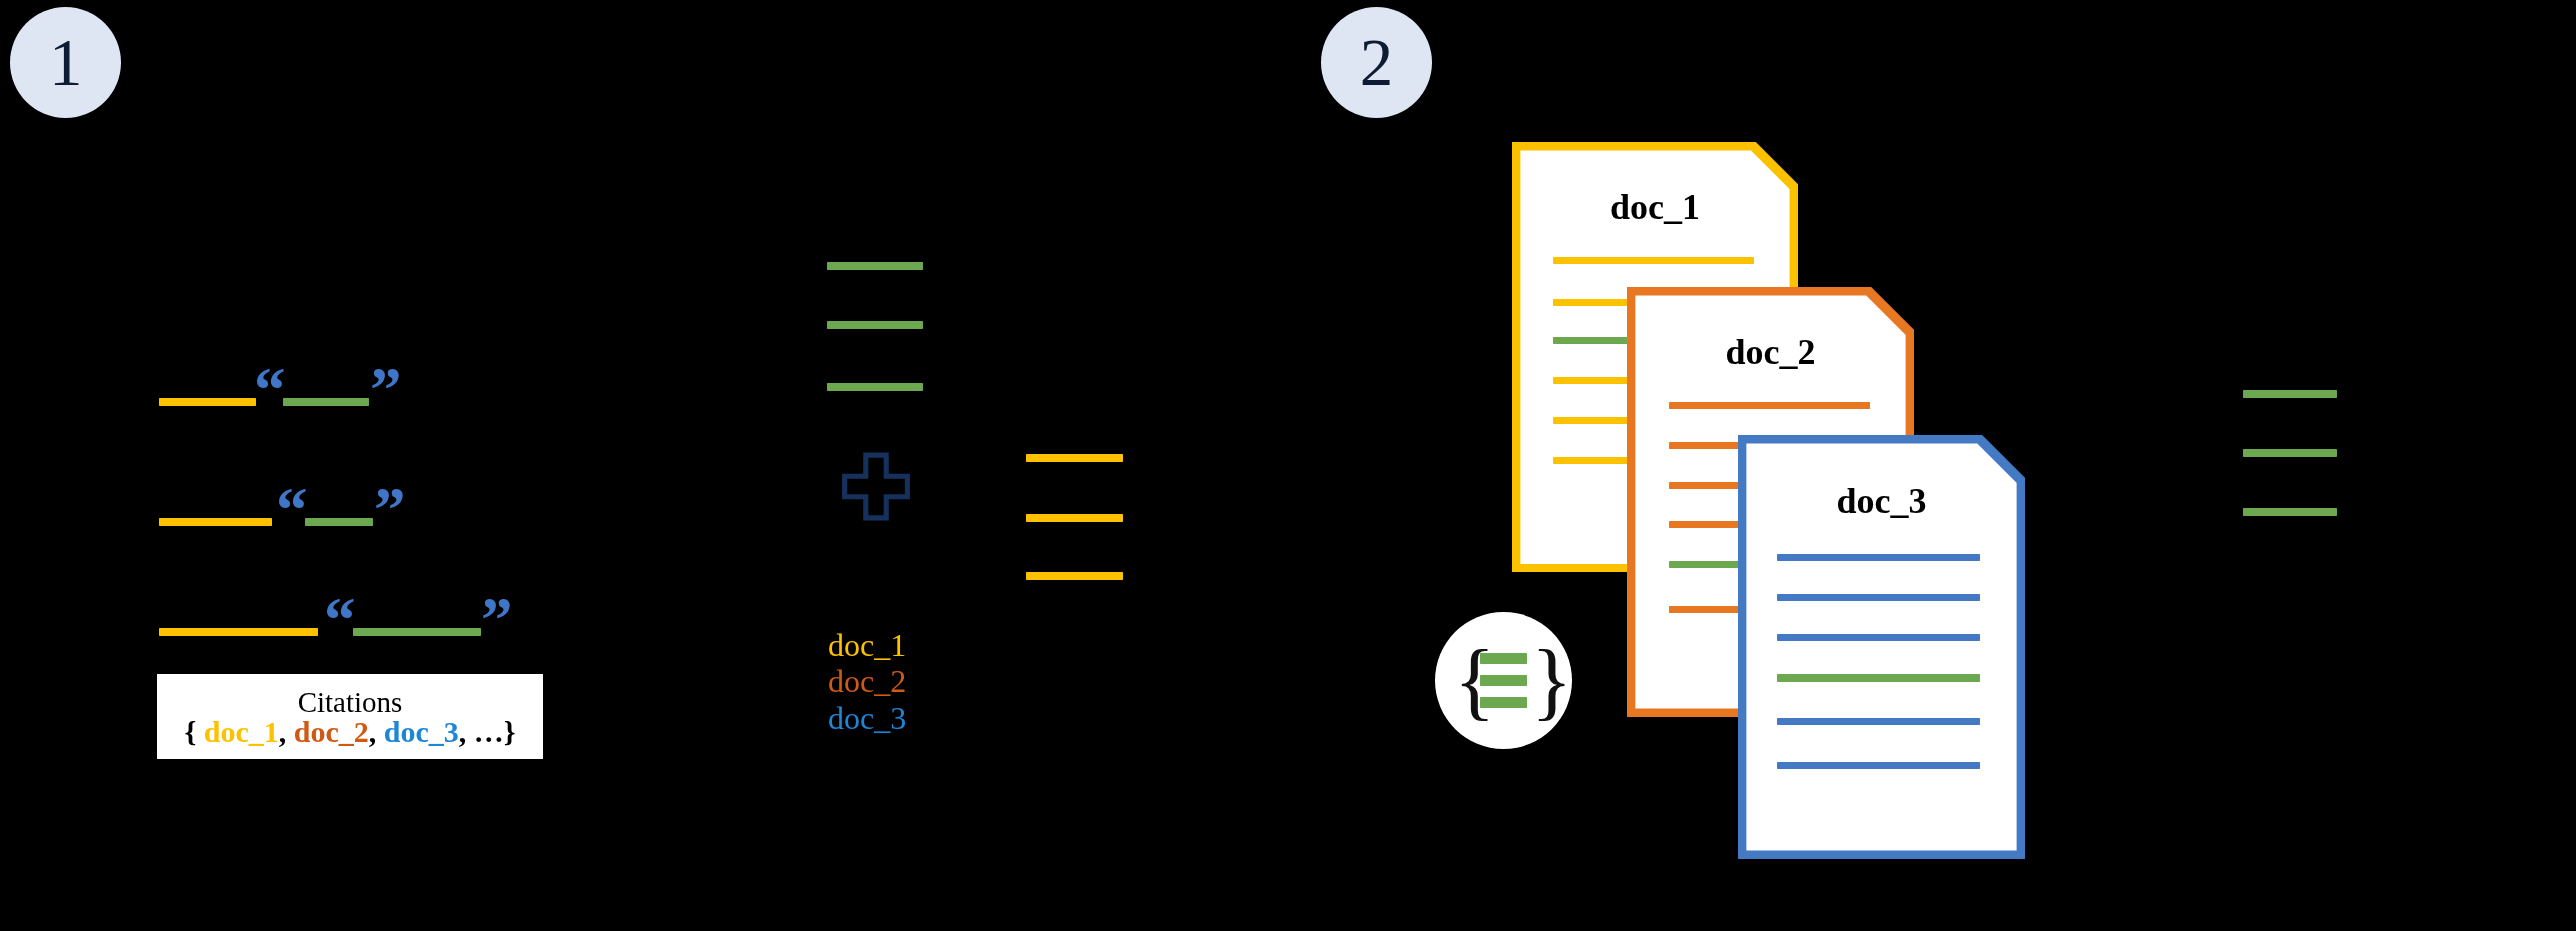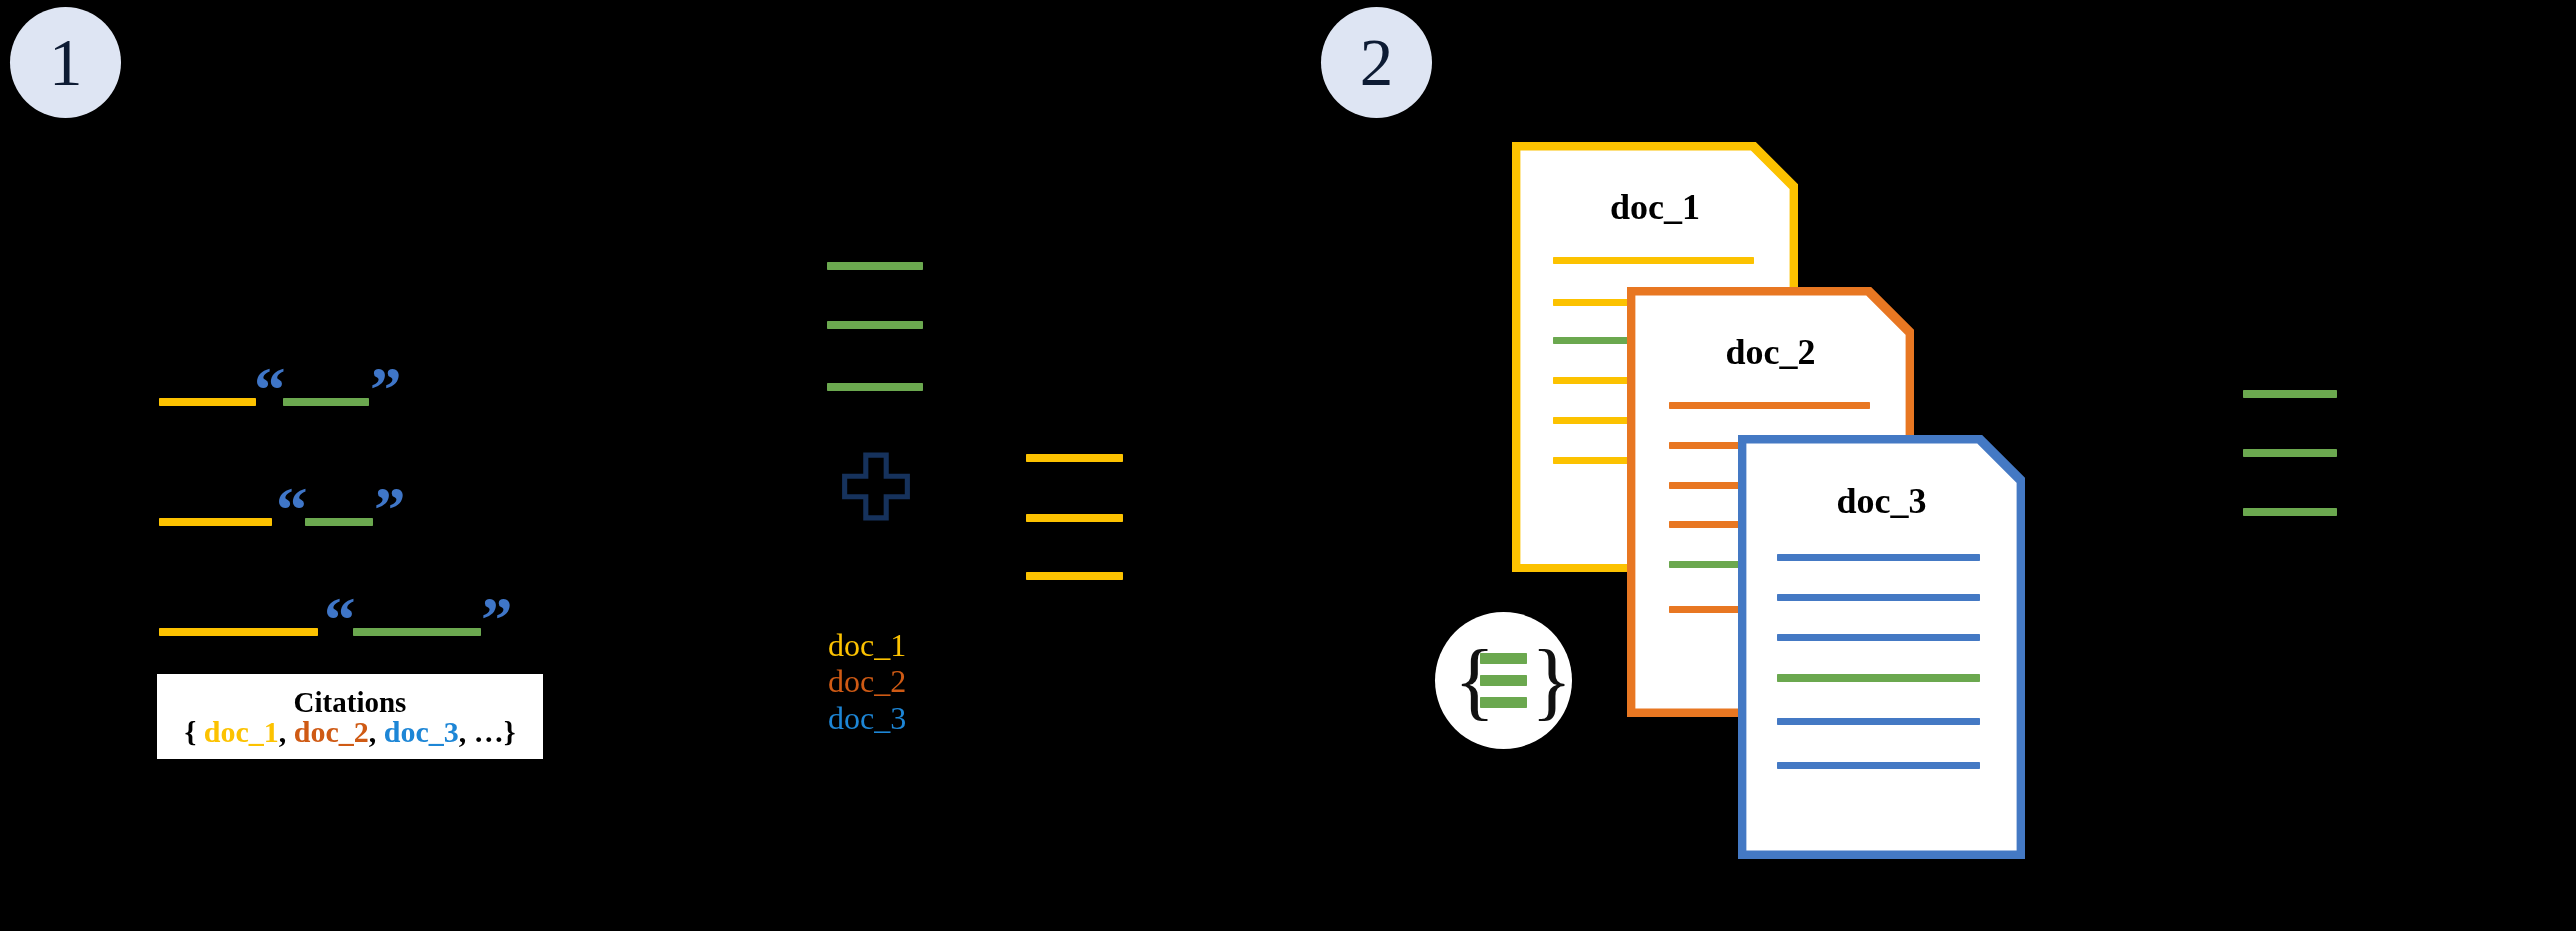--- a/index.html
+++ b/index.html
@@ -28,21 +28,21 @@
     font-size:63px;line-height:1;letter-spacing:-1.5px;
   }
 
   
   #citations-card{
     position:absolute;left:157px;top:674px;width:386px;height:85px;
     background:#ffffff;color:#000;
     display:flex;flex-direction:column;align-items:center;justify-content:center;
     box-sizing:border-box;padding-top:1.5px;
   }
-  #citations-title{font-weight:700;font-size:29px;line-height:1.05;}
+  #citations-title{font-weight:400;font-size:29px;line-height:1.05;}
   #citations-set{font-size:30px;line-height:1.05;white-space:nowrap;margin-top:-1.5px;font-weight:bold;}
   #citations-set .d1{color:#fcc200;}
   #citations-set .d2{color:#cf5a14;}
   #citations-set .d3{color:#1d86d6;}
   #citations-set .pnc{color:#000;}
 
   
   #plus-icon{position:absolute;left:841px;top:452px;width:70px;height:69px;}
 
   

